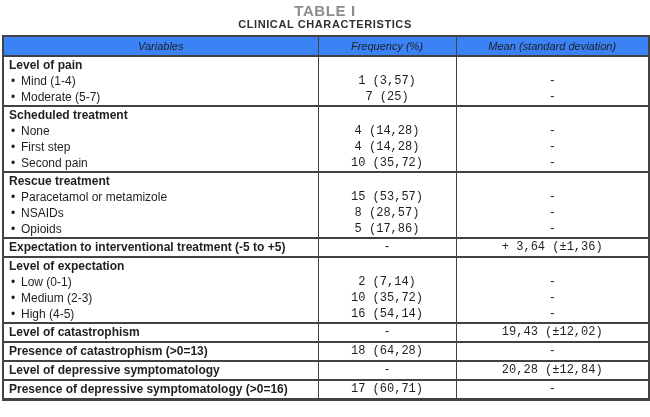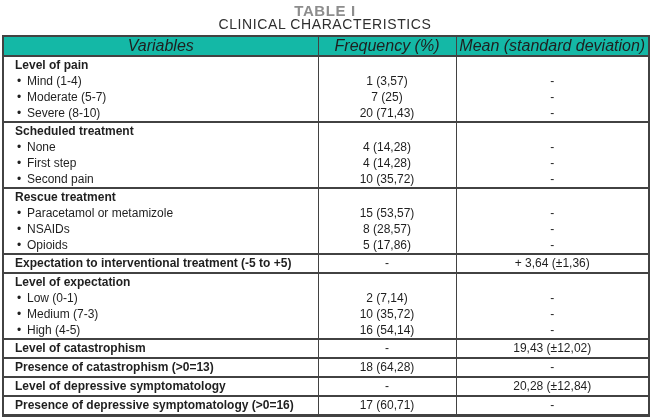--- a/index.html
+++ b/index.html
@@ -1,39 +1,39 @@
 <!DOCTYPE html>
 <html><head>
 <meta charset="utf-8">
 <style>
   * { margin:0; padding:0; box-sizing:border-box; }
   html,body { width:650px; height:417px; background:#ffffff; overflow:hidden; }
   body { font-family:"Liberation Sans", sans-serif; color:#1f1f1f; }
 
   .titles { text-align:center; padding-top:4px; }
   .title-gray  { color:#8d8d8d; font-size:15px; font-weight:bold; letter-spacing:0.6px; line-height:13px; }
-  .title-black { color:#2f2f2f; font-size:14px; font-weight:normal; letter-spacing:0.6px; line-height:14px; }
+  .title-black { color:#2f2f2f; font-size:11px; font-weight:bold; letter-spacing:0.6px; line-height:14px; }
 
   table.clin {
     width:646px; margin:4px 2px 0 2px;
     border-collapse:collapse; table-layout:fixed;
     border:2px solid #424242; border-bottom:3px solid #424242;
   }
   col.c1 { width:315px; } col.c2 { width:138px; } col.c3 { width:193px; }
 
   thead th {
-    background:#14b8a6;
-    font-style:italic; font-weight:normal; font-size:16px; color:#1f1f1f;
+    background:#3b82f6;
+    font-style:italic; font-weight:normal; font-size:11px; color:#1f1f1f;
     height:20px; text-align:center; vertical-align:middle;
     border:1px solid #424242;
   }
   tbody { border-top:2px solid #424242; }
   td { font-size:12px; line-height:16px; vertical-align:top; padding:0 4px; }
-  td.label { text-align:left; padding-left:11px; }
-  td.val   { text-align:center; }
+  td.label { text-align:left; padding-left:5px; }
+  td.val   { text-align:center;font-family:Liberation Mono, monospace; }
   td + td  { border-left:1px solid #424242; }
   tr.bold td.label { font-weight:bold; }
   tbody.single td { line-height:17px; height:17px; }
   .bullet-glyph { display:inline-block; width:12px; text-align:left; padding-left:2px; }
 </style>
 </head>
 <body>
 
 <div class="titles">
   <div class="title-gray">TABLE I</div>
@@ -61,25 +61,20 @@
         <td class="val"></td>
       </tr>
       <tr>
         <td class="label"><span class="bullet-glyph">•</span><span>Mind (1-4)</span></td>
         <td class="val">1 (3,57)</td>
         <td class="val">-</td>
       </tr>
       <tr>
         <td class="label"><span class="bullet-glyph">•</span><span>Moderate (5-7)</span></td>
         <td class="val">7 (25)</td>
-        <td class="val">-</td>
-      </tr>
-      <tr>
-        <td class="label"><span class="bullet-glyph">•</span><span>Severe (8-10)</span></td>
-        <td class="val">20 (71,43)</td>
         <td class="val">-</td>
       </tr>
     </tbody>
     <tbody>
       <tr class="bold">
         <td class="label"><span>Scheduled treatment</span></td>
         <td class="val"></td>
         <td class="val"></td>
       </tr>
       <tr>
@@ -132,21 +127,21 @@
         <td class="label"><span>Level of expectation</span></td>
         <td class="val"></td>
         <td class="val"></td>
       </tr>
       <tr>
         <td class="label"><span class="bullet-glyph">•</span><span>Low (0-1)</span></td>
         <td class="val">2 (7,14)</td>
         <td class="val">-</td>
       </tr>
       <tr>
-        <td class="label"><span class="bullet-glyph">•</span><span>Medium (7-3)</span></td>
+        <td class="label"><span class="bullet-glyph">•</span><span>Medium (2-3)</span></td>
         <td class="val">10 (35,72)</td>
         <td class="val">-</td>
       </tr>
       <tr>
         <td class="label"><span class="bullet-glyph">•</span><span>High (4-5)</span></td>
         <td class="val">16 (54,14)</td>
         <td class="val">-</td>
       </tr>
     </tbody>
     <tbody class="single">

